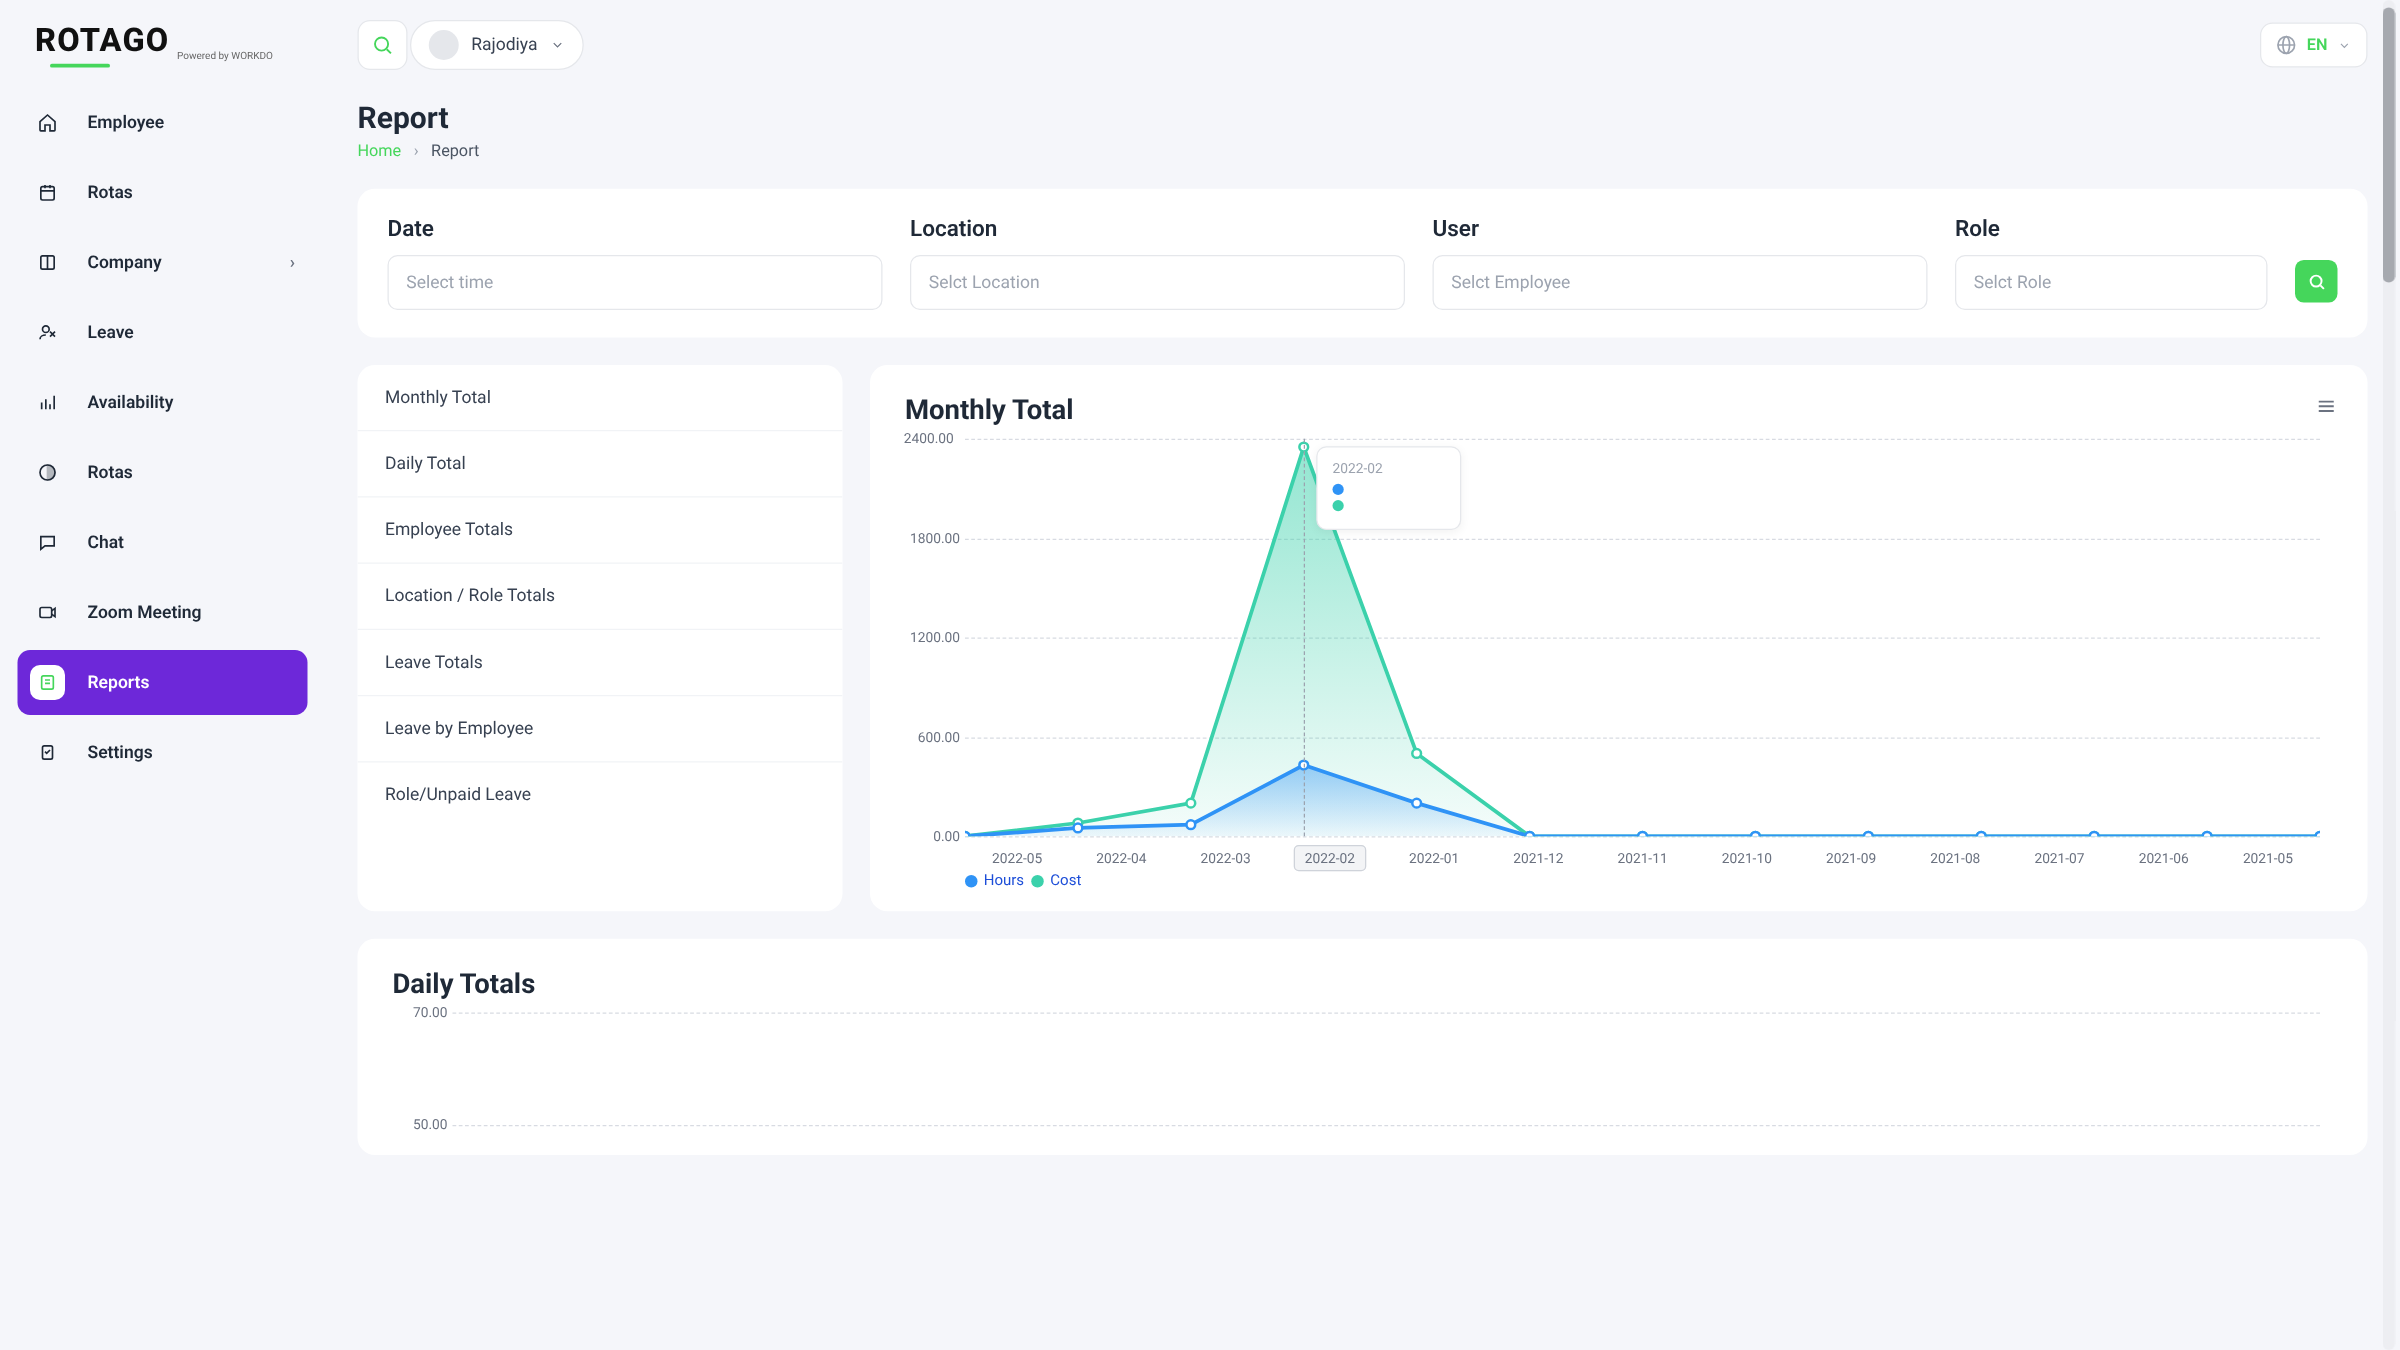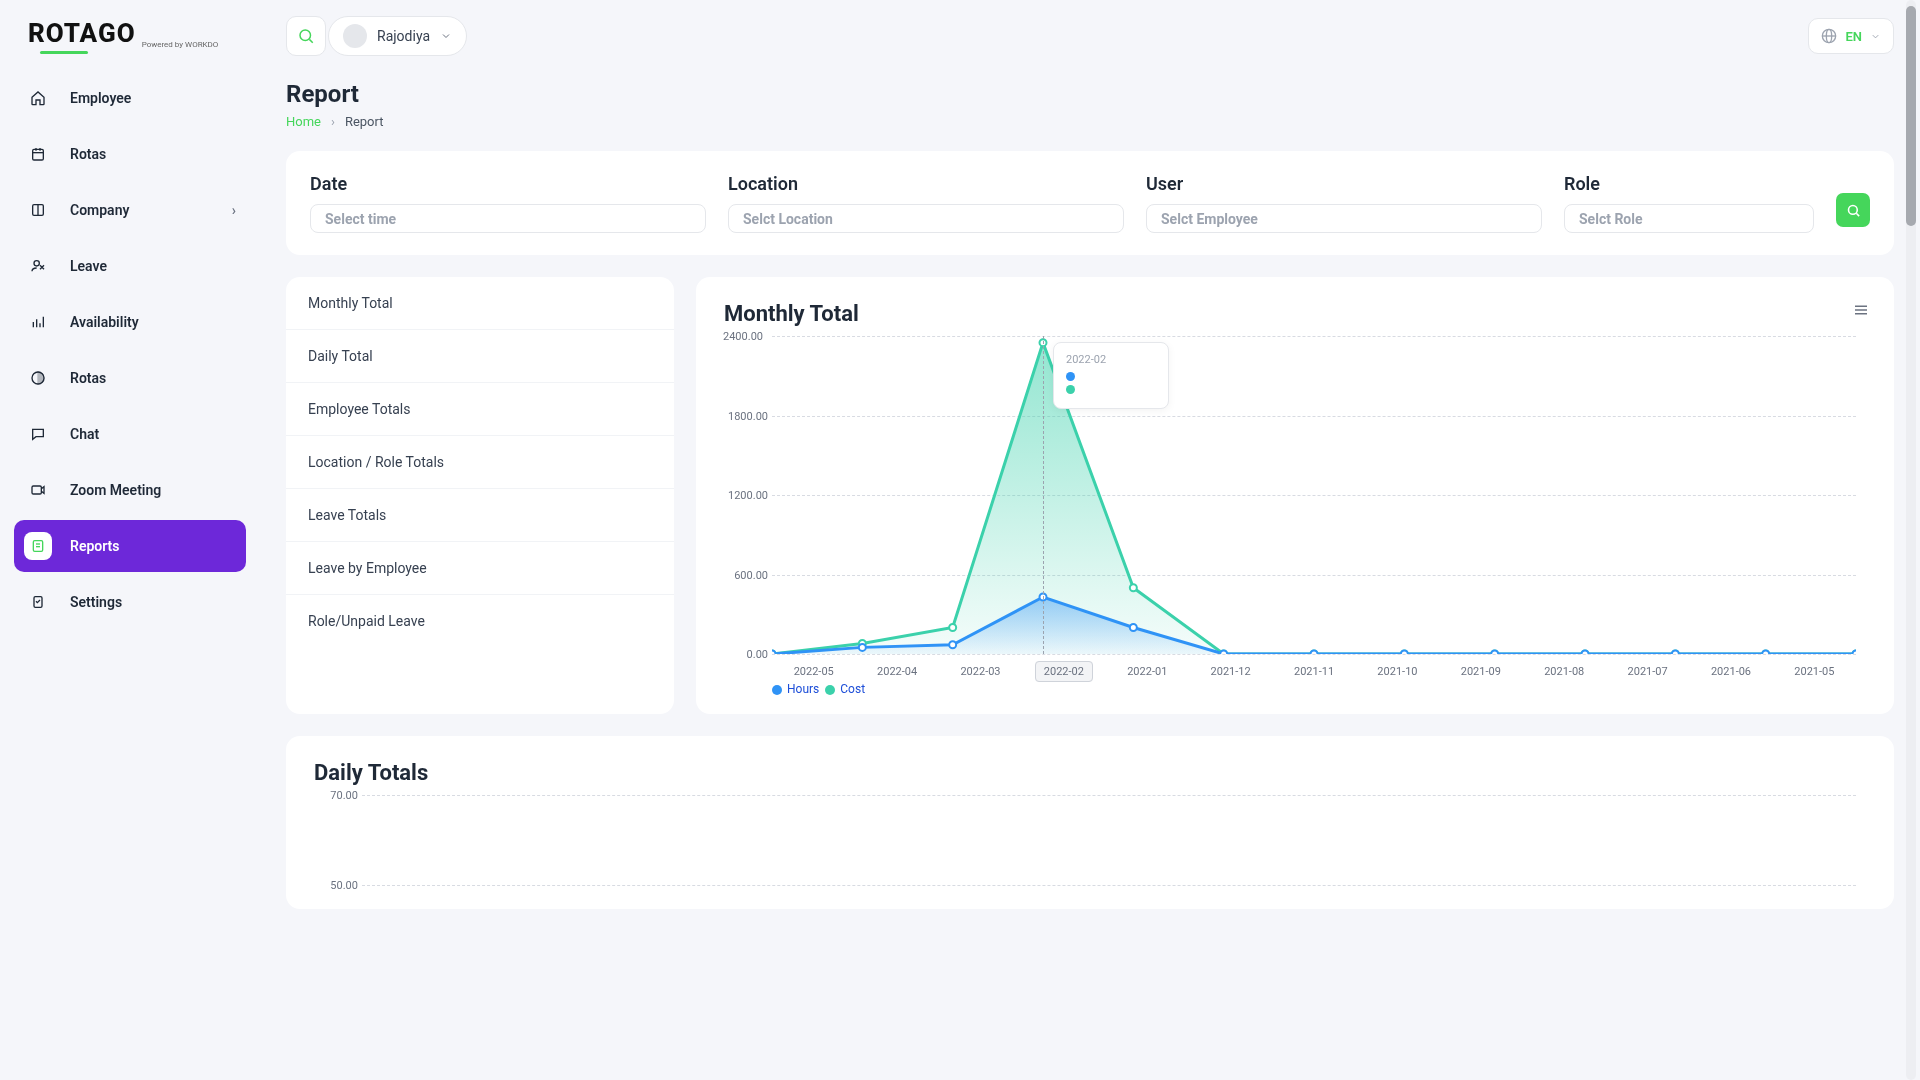--- a/index.html
+++ b/index.html
@@ -28,21 +28,21 @@
 .page-head { margin-top:24px; }
 .page-title { font-size:24px; font-weight:700; }
 .breadcrumb { display:flex; align-items:center; gap:10px; font-size:13px; margin-top:6px; }
 .breadcrumb .home { color:#45d65b; }
 .breadcrumb .sep { color:#9ca3af; }
 .breadcrumb .cur { color:#4b5563; }
 .card { background:#fff; border-radius:14px; }
 .filter-card { margin-top:22px; padding:22px 24px; display:flex; gap:22px; align-items:flex-end; }
 .field { flex:1; display:flex; flex-direction:column; gap:10px; }
 .field label { font-size:18px; font-weight:600; color:#1f2937; }
-.field input { height:29px; border:1px solid #e5e7eb; border-radius:8px; padding:0 14px; font-size:14px; color:#1f2937; background:#fff;font-weight:bold; }
+.field input { height:44px; border:1px solid #e5e7eb; border-radius:8px; padding:0 14px; font-size:14px; color:#1f2937; background:#fff; }
 .field input::placeholder { color:#9ca3af; }
 .go-btn { width:34px; height:34px; background:#45d65b; border:none; border-radius:7px; display:flex; align-items:center; justify-content:center; color:#fff; cursor:pointer; margin-bottom:6px; }
 .content-row { display:flex; gap:22px; margin-top:22px; }
 .report-nav { width:388px; background:#fff; border-radius:14px; overflow:hidden; }
 .report-nav-item { padding:18px 22px; font-size:14px; color:#374151; border-bottom:1px solid #f1f3f6; cursor:pointer; }
 .report-nav-item:last-child { border-bottom:none; }
 .chart-card { flex:1; padding:24px 28px 18px 28px; position:relative; }
 .chart-title { font-size:22px; font-weight:700; margin-bottom:10px; }
 .chart-menu { position:absolute; top:24px; right:24px; color:#6b7280; cursor:pointer; }
 .chart-area { position:relative; height:318px; margin-left:48px; margin-right:10px; }

